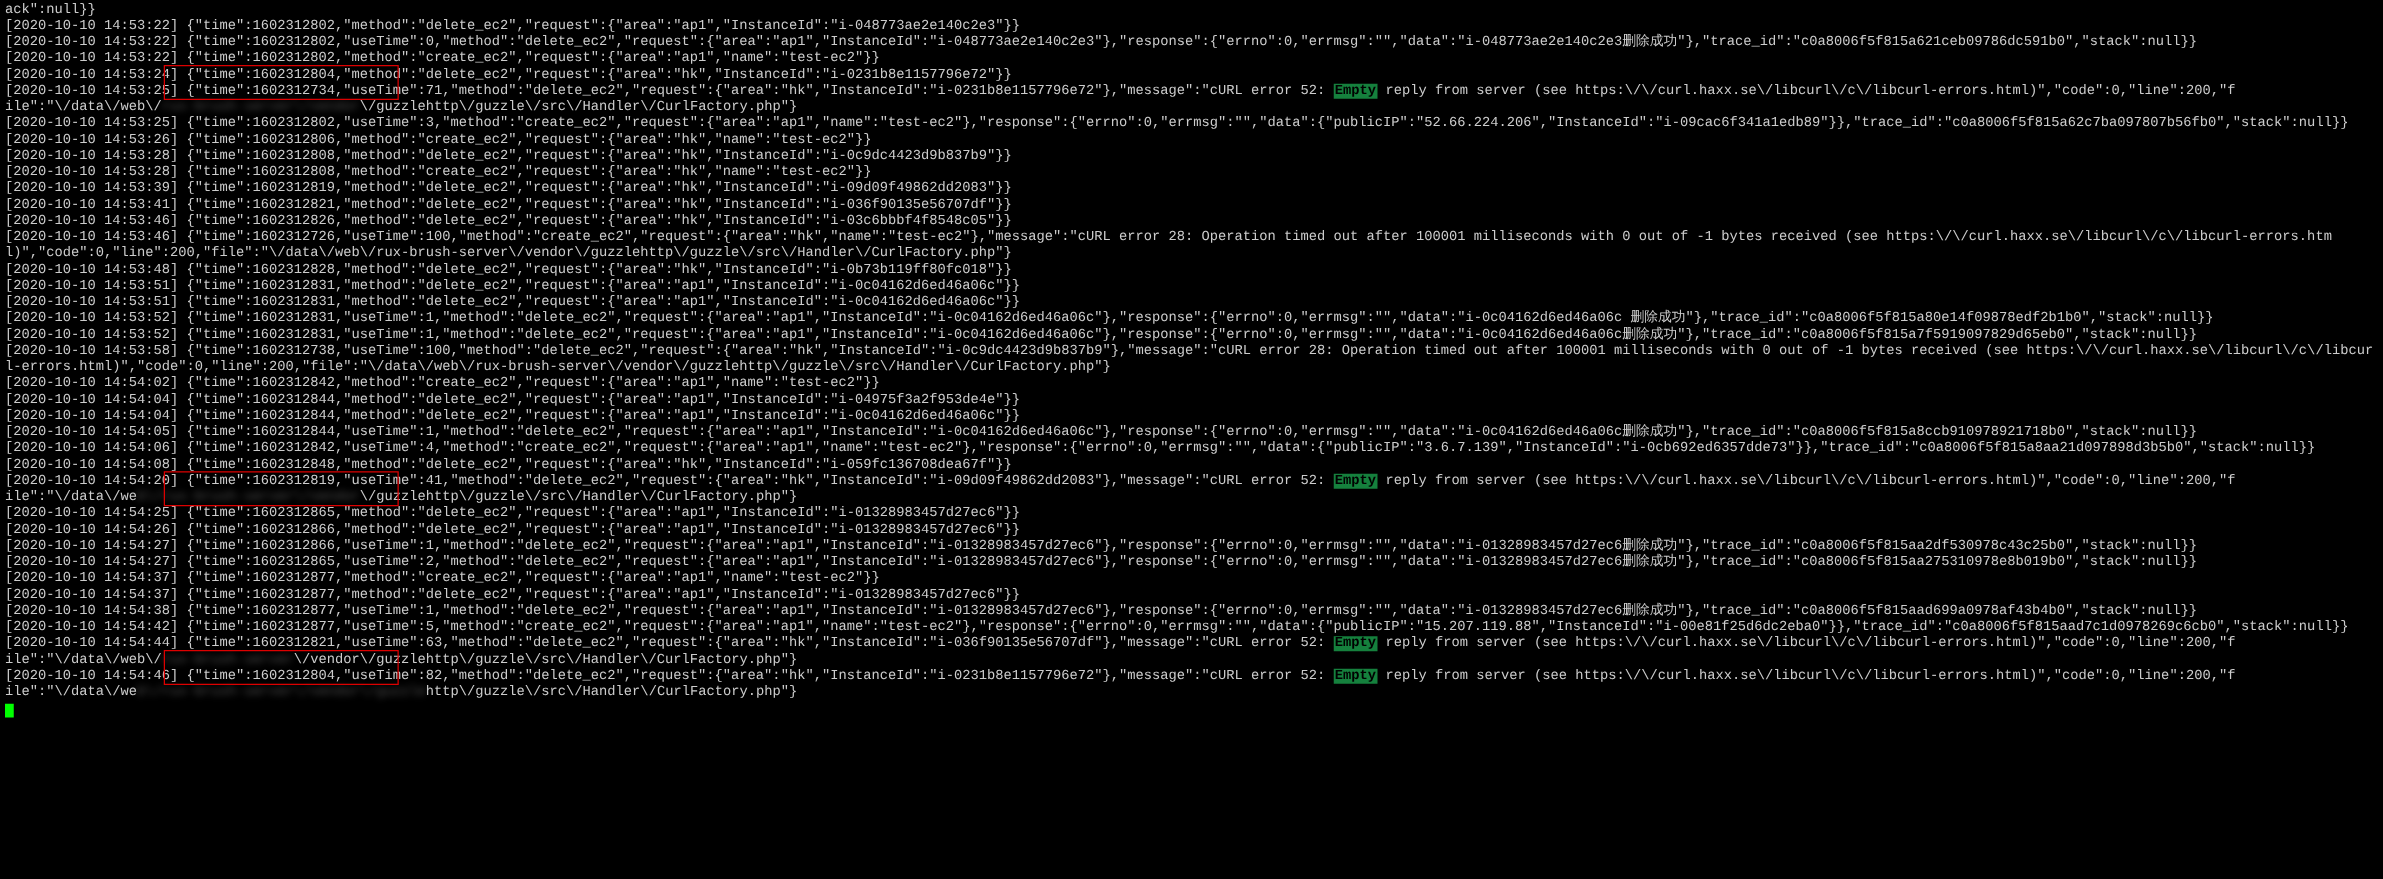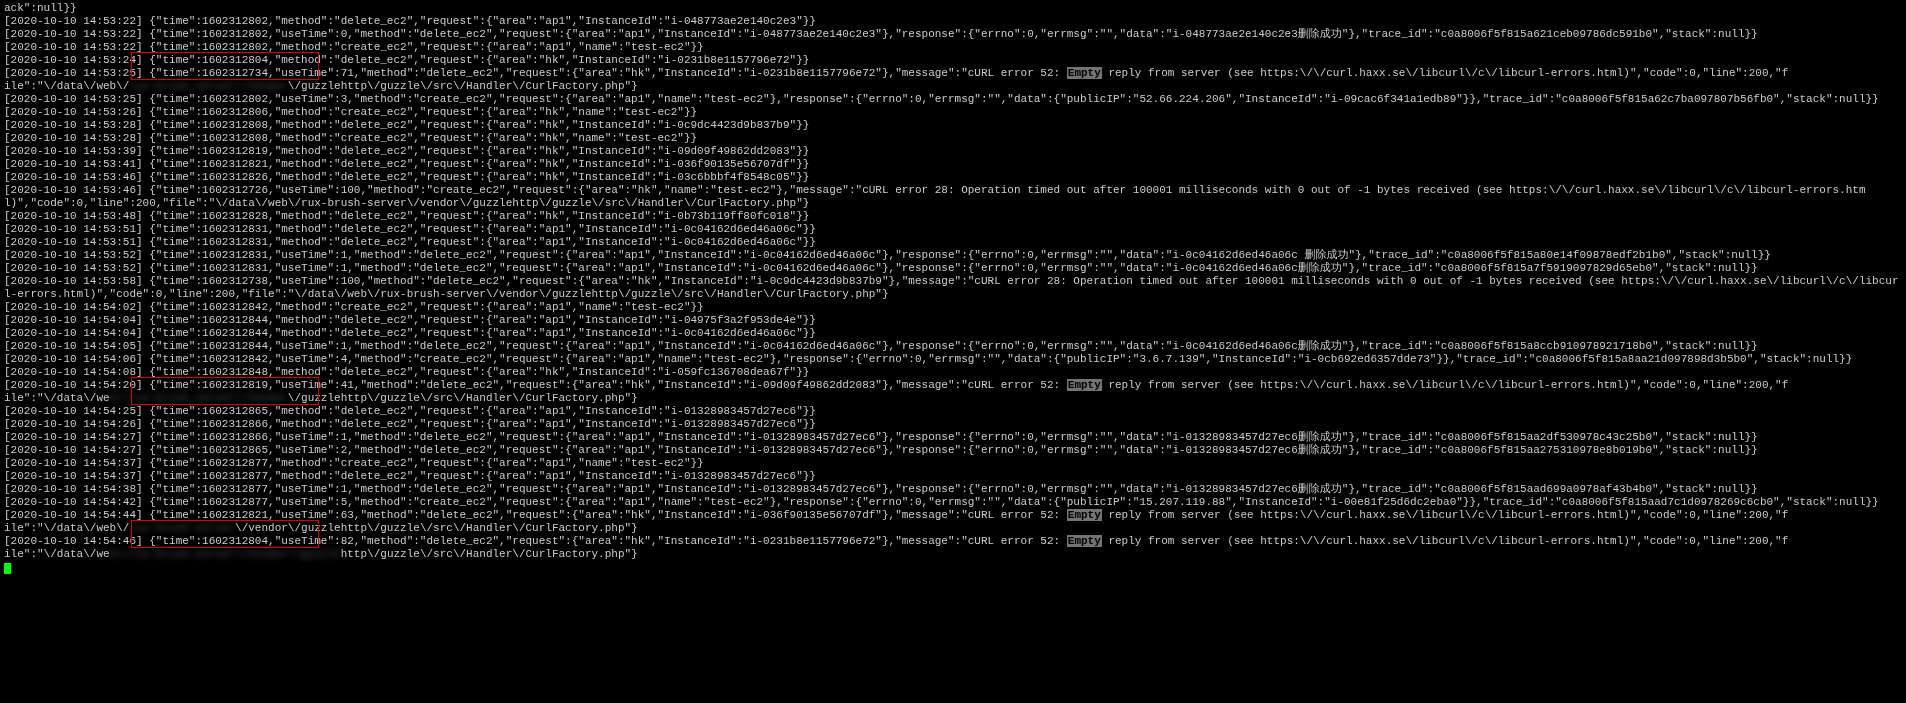--- a/index.html
+++ b/index.html
@@ -1,18 +1,18 @@
 <!DOCTYPE html>
 <html><head>
 <meta charset="utf-8">
 <style>
   html,body{margin:0;padding:0;background:#000;color:#ccc;font-family:Consolas,'Courier New',monospace;font-size:11px;line-height:13px;width:1906px;}
   .log{padding:2px 4px;white-space:pre-wrap;word-break:break-all;}
   .line{display:block;}
-  .hl{background:#737373;color:#000;font-weight:bold;padding:0 1px;}
+  .hl{background:#15803d;color:#000;font-weight:bold;padding:0 1px;}
   .box{border:1px solid #d00;display:inline-block;position:absolute;pointer-events:none;}
   .blur{filter:blur(3px);opacity:.6;color:#888;}
   .cursor{display:inline-block;width:7px;height:11px;background:#0f0;vertical-align:bottom;}
   .wrap{position:relative;}
 </style>
 </head>
 <body>
 
 <div class="wrap">
   <div class="log" id="log"><span class="line">ack":null}}</span><span class="line">[2020-10-10 14:53:22] {"time":1602312802,"method":"delete_ec2","request":{"area":"ap1","InstanceId":"i-048773ae2e140c2e3"}}</span><span class="line">[2020-10-10 14:53:22] {"time":1602312802,"useTime":0,"method":"delete_ec2","request":{"area":"ap1","InstanceId":"i-048773ae2e140c2e3"},"response":{"errno":0,"errmsg":"","data":"i-048773ae2e140c2e3删除成功"},"trace_id":"c0a8006f5f815a621ceb09786dc591b0","stack":null}}</span><span class="line">[2020-10-10 14:53:22] {"time":1602312802,"method":"create_ec2","request":{"area":"ap1","name":"test-ec2"}}</span><span class="line">[2020-10-10 14:53:24] {"time":1602312804,"method":"delete_ec2","request":{"area":"hk","InstanceId":"i-0231b8e1157796e72"}}</span><span class="line"><span>[2020-10-10 14:53:25] {"time":1602312734,"useTime":71,"method":"delete_ec2","request":{"area":"hk","InstanceId":"i-0231b8e1157796e72"},"message":"cURL error 52: </span><span class="hl">Empty</span><span> reply from server (see https:\/\/curl.haxx.se\/libcurl\/c\/libcurl-errors.html)","code":0,"line":200,"f</span></span><span class="line"><span>ile":"\/data\/web\/</span><span class="blur">rux-brush-server\/vendor</span><span>\/guzzlehttp\/guzzle\/src\/Handler\/CurlFactory.php"}</span></span><span class="line">[2020-10-10 14:53:25] {"time":1602312802,"useTime":3,"method":"create_ec2","request":{"area":"ap1","name":"test-ec2"},"response":{"errno":0,"errmsg":"","data":{"publicIP":"52.66.224.206","InstanceId":"i-09cac6f341a1edb89"}},"trace_id":"c0a8006f5f815a62c7ba097807b56fb0","stack":null}}</span><span class="line">[2020-10-10 14:53:26] {"time":1602312806,"method":"create_ec2","request":{"area":"hk","name":"test-ec2"}}</span><span class="line">[2020-10-10 14:53:28] {"time":1602312808,"method":"delete_ec2","request":{"area":"hk","InstanceId":"i-0c9dc4423d9b837b9"}}</span><span class="line">[2020-10-10 14:53:28] {"time":1602312808,"method":"create_ec2","request":{"area":"hk","name":"test-ec2"}}</span><span class="line">[2020-10-10 14:53:39] {"time":1602312819,"method":"delete_ec2","request":{"area":"hk","InstanceId":"i-09d09f49862dd2083"}}</span><span class="line">[2020-10-10 14:53:41] {"time":1602312821,"method":"delete_ec2","request":{"area":"hk","InstanceId":"i-036f90135e56707df"}}</span><span class="line">[2020-10-10 14:53:46] {"time":1602312826,"method":"delete_ec2","request":{"area":"hk","InstanceId":"i-03c6bbbf4f8548c05"}}</span><span class="line">[2020-10-10 14:53:46] {"time":1602312726,"useTime":100,"method":"create_ec2","request":{"area":"hk","name":"test-ec2"},"message":"cURL error 28: Operation timed out after 100001 milliseconds with 0 out of -1 bytes received (see https:\/\/curl.haxx.se\/libcurl\/c\/libcurl-errors.html)","code":0,"line":200,"file":"\/data\/web\/rux-brush-server\/vendor\/guzzlehttp\/guzzle\/src\/Handler\/CurlFactory.php"}</span><span class="line">[2020-10-10 14:53:48] {"time":1602312828,"method":"delete_ec2","request":{"area":"hk","InstanceId":"i-0b73b119ff80fc018"}}</span><span class="line">[2020-10-10 14:53:51] {"time":1602312831,"method":"delete_ec2","request":{"area":"ap1","InstanceId":"i-0c04162d6ed46a06c"}}</span><span class="line">[2020-10-10 14:53:51] {"time":1602312831,"method":"delete_ec2","request":{"area":"ap1","InstanceId":"i-0c04162d6ed46a06c"}}</span><span class="line">[2020-10-10 14:53:52] {"time":1602312831,"useTime":1,"method":"delete_ec2","request":{"area":"ap1","InstanceId":"i-0c04162d6ed46a06c"},"response":{"errno":0,"errmsg":"","data":"i-0c04162d6ed46a06c 删除成功"},"trace_id":"c0a8006f5f815a80e14f09878edf2b1b0","stack":null}}</span><span class="line">[2020-10-10 14:53:52] {"time":1602312831,"useTime":1,"method":"delete_ec2","request":{"area":"ap1","InstanceId":"i-0c04162d6ed46a06c"},"response":{"errno":0,"errmsg":"","data":"i-0c04162d6ed46a06c删除成功"},"trace_id":"c0a8006f5f815a7f5919097829d65eb0","stack":null}}</span><span class="line">[2020-10-10 14:53:58] {"time":1602312738,"useTime":100,"method":"delete_ec2","request":{"area":"hk","InstanceId":"i-0c9dc4423d9b837b9"},"message":"cURL error 28: Operation timed out after 100001 milliseconds with 0 out of -1 bytes received (see https:\/\/curl.haxx.se\/libcurl\/c\/libcurl-errors.html)","code":0,"line":200,"file":"\/data\/web\/rux-brush-server\/vendor\/guzzlehttp\/guzzle\/src\/Handler\/CurlFactory.php"}</span><span class="line">[2020-10-10 14:54:02] {"time":1602312842,"method":"create_ec2","request":{"area":"ap1","name":"test-ec2"}}</span><span class="line">[2020-10-10 14:54:04] {"time":1602312844,"method":"delete_ec2","request":{"area":"ap1","InstanceId":"i-04975f3a2f953de4e"}}</span><span class="line">[2020-10-10 14:54:04] {"time":1602312844,"method":"delete_ec2","request":{"area":"ap1","InstanceId":"i-0c04162d6ed46a06c"}}</span><span class="line">[2020-10-10 14:54:05] {"time":1602312844,"useTime":1,"method":"delete_ec2","request":{"area":"ap1","InstanceId":"i-0c04162d6ed46a06c"},"response":{"errno":0,"errmsg":"","data":"i-0c04162d6ed46a06c删除成功"},"trace_id":"c0a8006f5f815a8ccb910978921718b0","stack":null}}</span><span class="line">[2020-10-10 14:54:06] {"time":1602312842,"useTime":4,"method":"create_ec2","request":{"area":"ap1","name":"test-ec2"},"response":{"errno":0,"errmsg":"","data":{"publicIP":"3.6.7.139","InstanceId":"i-0cb692ed6357dde73"}},"trace_id":"c0a8006f5f815a8aa21d097898d3b5b0","stack":null}}</span><span class="line">[2020-10-10 14:54:08] {"time":1602312848,"method":"delete_ec2","request":{"area":"hk","InstanceId":"i-059fc136708dea67f"}}</span><span class="line"><span>[2020-10-10 14:54:20] {"time":1602312819,"useTime":41,"method":"delete_ec2","request":{"area":"hk","InstanceId":"i-09d09f49862dd2083"},"message":"cURL error 52: </span><span class="hl">Empty</span><span> reply from server (see https:\/\/curl.haxx.se\/libcurl\/c\/libcurl-errors.html)","code":0,"line":200,"f</span></span><span class="line"><span>ile":"\/data\/we</span><span class="blur">b\/rux-brush-server\/vendor</span><span>\/guzzlehttp\/guzzle\/src\/Handler\/CurlFactory.php"}</span></span><span class="line">[2020-10-10 14:54:25] {"time":1602312865,"method":"delete_ec2","request":{"area":"ap1","InstanceId":"i-01328983457d27ec6"}}</span><span class="line">[2020-10-10 14:54:26] {"time":1602312866,"method":"delete_ec2","request":{"area":"ap1","InstanceId":"i-01328983457d27ec6"}}</span><span class="line">[2020-10-10 14:54:27] {"time":1602312866,"useTime":1,"method":"delete_ec2","request":{"area":"ap1","InstanceId":"i-01328983457d27ec6"},"response":{"errno":0,"errmsg":"","data":"i-01328983457d27ec6删除成功"},"trace_id":"c0a8006f5f815aa2df530978c43c25b0","stack":null}}</span><span class="line">[2020-10-10 14:54:27] {"time":1602312865,"useTime":2,"method":"delete_ec2","request":{"area":"ap1","InstanceId":"i-01328983457d27ec6"},"response":{"errno":0,"errmsg":"","data":"i-01328983457d27ec6删除成功"},"trace_id":"c0a8006f5f815aa275310978e8b019b0","stack":null}}</span><span class="line">[2020-10-10 14:54:37] {"time":1602312877,"method":"create_ec2","request":{"area":"ap1","name":"test-ec2"}}</span><span class="line">[2020-10-10 14:54:37] {"time":1602312877,"method":"delete_ec2","request":{"area":"ap1","InstanceId":"i-01328983457d27ec6"}}</span><span class="line">[2020-10-10 14:54:38] {"time":1602312877,"useTime":1,"method":"delete_ec2","request":{"area":"ap1","InstanceId":"i-01328983457d27ec6"},"response":{"errno":0,"errmsg":"","data":"i-01328983457d27ec6删除成功"},"trace_id":"c0a8006f5f815aad699a0978af43b4b0","stack":null}}</span><span class="line">[2020-10-10 14:54:42] {"time":1602312877,"useTime":5,"method":"create_ec2","request":{"area":"ap1","name":"test-ec2"},"response":{"errno":0,"errmsg":"","data":{"publicIP":"15.207.119.88","InstanceId":"i-00e81f25d6dc2eba0"}},"trace_id":"c0a8006f5f815aad7c1d0978269c6cb0","stack":null}}</span><span class="line"><span>[2020-10-10 14:54:44] {"time":1602312821,"useTime":63,"method":"delete_ec2","request":{"area":"hk","InstanceId":"i-036f90135e56707df"},"message":"cURL error 52: </span><span class="hl">Empty</span><span> reply from server (see https:\/\/curl.haxx.se\/libcurl\/c\/libcurl-errors.html)","code":0,"line":200,"f</span></span><span class="line"><span>ile":"\/data\/web\/</span><span class="blur">rux-brush-server</span><span>\/vendor\/guzzlehttp\/guzzle\/src\/Handler\/CurlFactory.php"}</span></span><span class="line"><span>[2020-10-10 14:54:46] {"time":1602312804,"useTime":82,"method":"delete_ec2","request":{"area":"hk","InstanceId":"i-0231b8e1157796e72"},"message":"cURL error 52: </span><span class="hl">Empty</span><span> reply from server (see https:\/\/curl.haxx.se\/libcurl\/c\/libcurl-errors.html)","code":0,"line":200,"f</span></span><span class="line"><span>ile":"\/data\/we</span><span class="blur">b\/rux-brush-server\/vendor\/guzzle</span><span>http\/guzzle\/src\/Handler\/CurlFactory.php"}</span></span><span class="line"><span class="cursor"></span></span></div>

